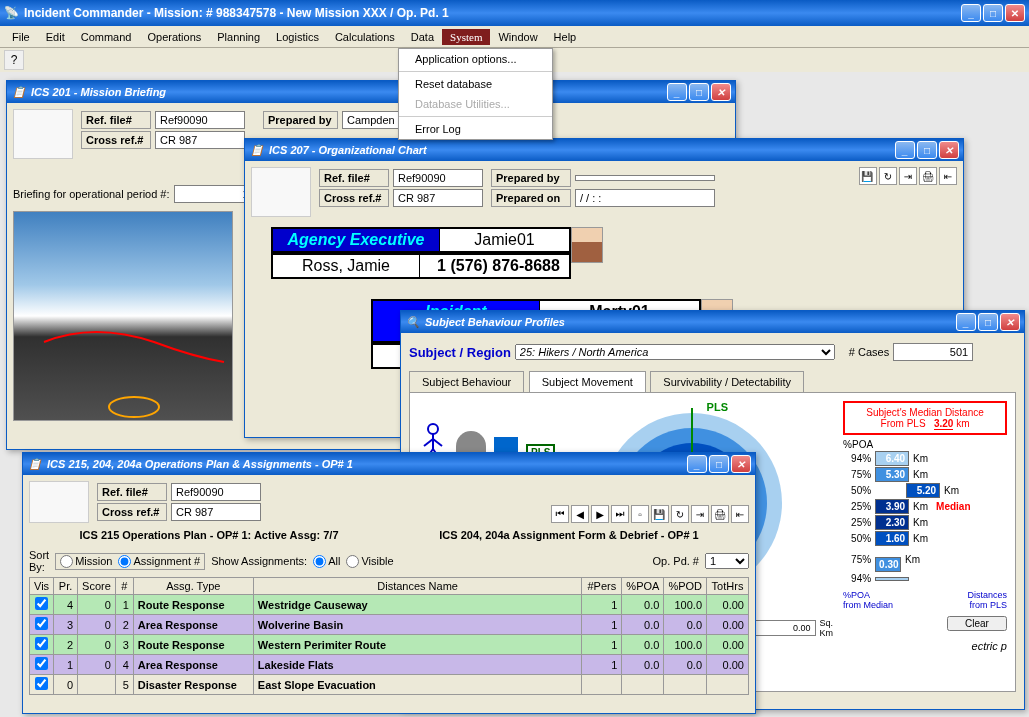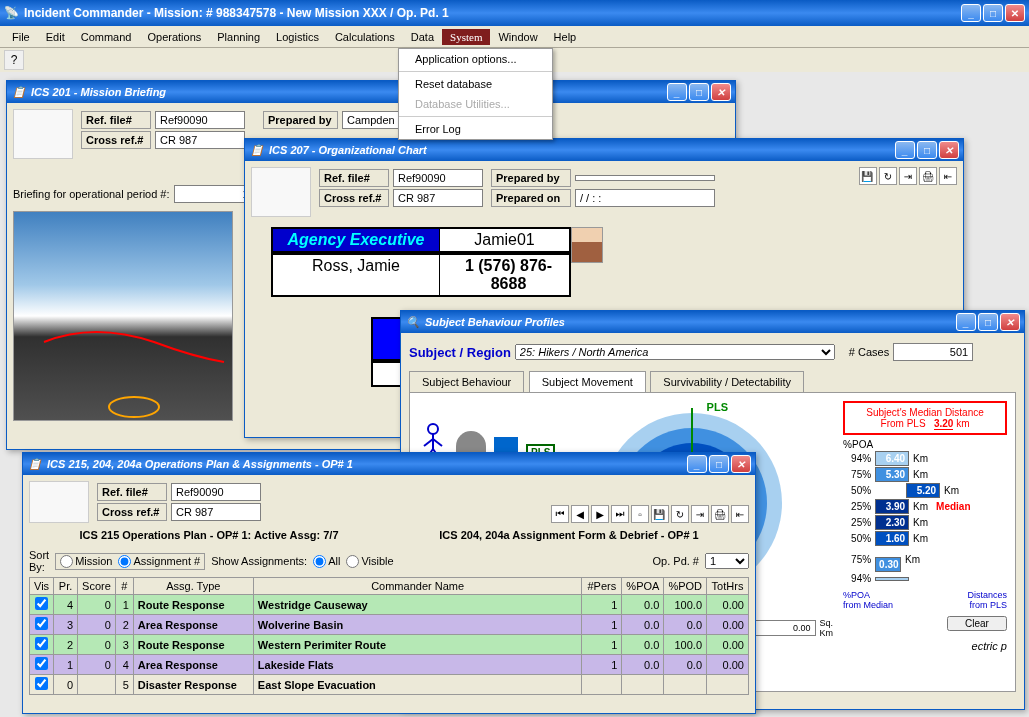--- a/index.html
+++ b/index.html
@@ -181,21 +181,21 @@
 
     <div style="margin-top:10px; margin-left:20px;">
       <div style="display:flex;">
         <div style="width:300px;">
           <div class="org-box">
               <div class="org-title">Agency Executive</div>
               <div style="background:white; border-left:1px solid #000; padding:2px 8px; width:130px; text-align:center;">Jamie01</div>
             </div>
           <div class="org-box">
               <div class="org-name">Ross, Jamie</div>
-              <div class="org-phone" style="width:130px;padding-left:16px;">1 (576) 876-8688</div>
+              <div class="org-phone" style="width:150px;padding-left:16px;">1 (576) 876-8688</div>
             </div>
         </div>
         <span class="avatar"></span>
       </div>
       <div style="display:flex; margin-top:20px; margin-left:100px;">
         <div style="width:330px;">
           <div class="org-box">
               <div class="org-title" style="background:#0000ff;">Incident Commander</div>
               <div style="background:white; border-left:1px solid #000; padding:2px 8px; width:160px; text-align:center; font-weight:bold;">Marty01</div>
             </div>
@@ -419,21 +419,21 @@
       <select style="width:44px; font-size:11px;"><option>1</option></select>
     </div>
     <table style="width:100%; margin-top:4px;">
       <thead>
           <tr id="ops-head">
             <th style="width: 24px;">Vis</th>
             <th style="width: 24px;">Pr.</th>
             <th style="width: 36px;">Score</th>
             <th style="width: 18px;">#</th>
             <th style="width: 120px;">Assg. Type</th>
-            <th>Commander Name</th>
+            <th>Distances Name</th>
             <th style="width: 40px;">#Pers</th>
             <th style="width: 40px;">%POA</th>
             <th style="width: 40px;">%POD</th>
             <th style="width: 42px;">TotHrs</th>
           </tr>
         </thead>
       <tbody id="ops-body">
           <tr class="green">
             <td style="text-align: center;"><input type="checkbox" checked="" style=""></td>
             <td style="text-align: right;">4</td>

